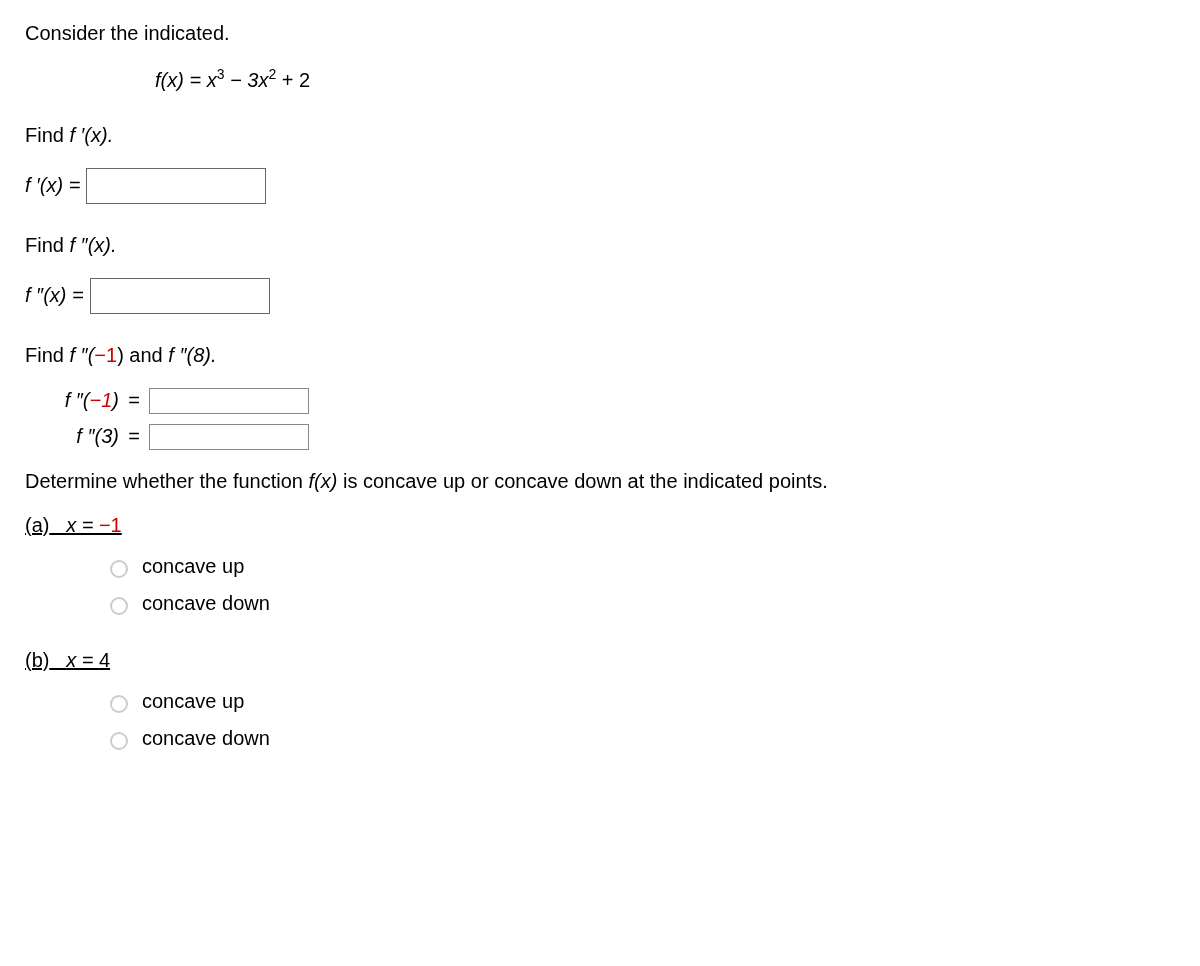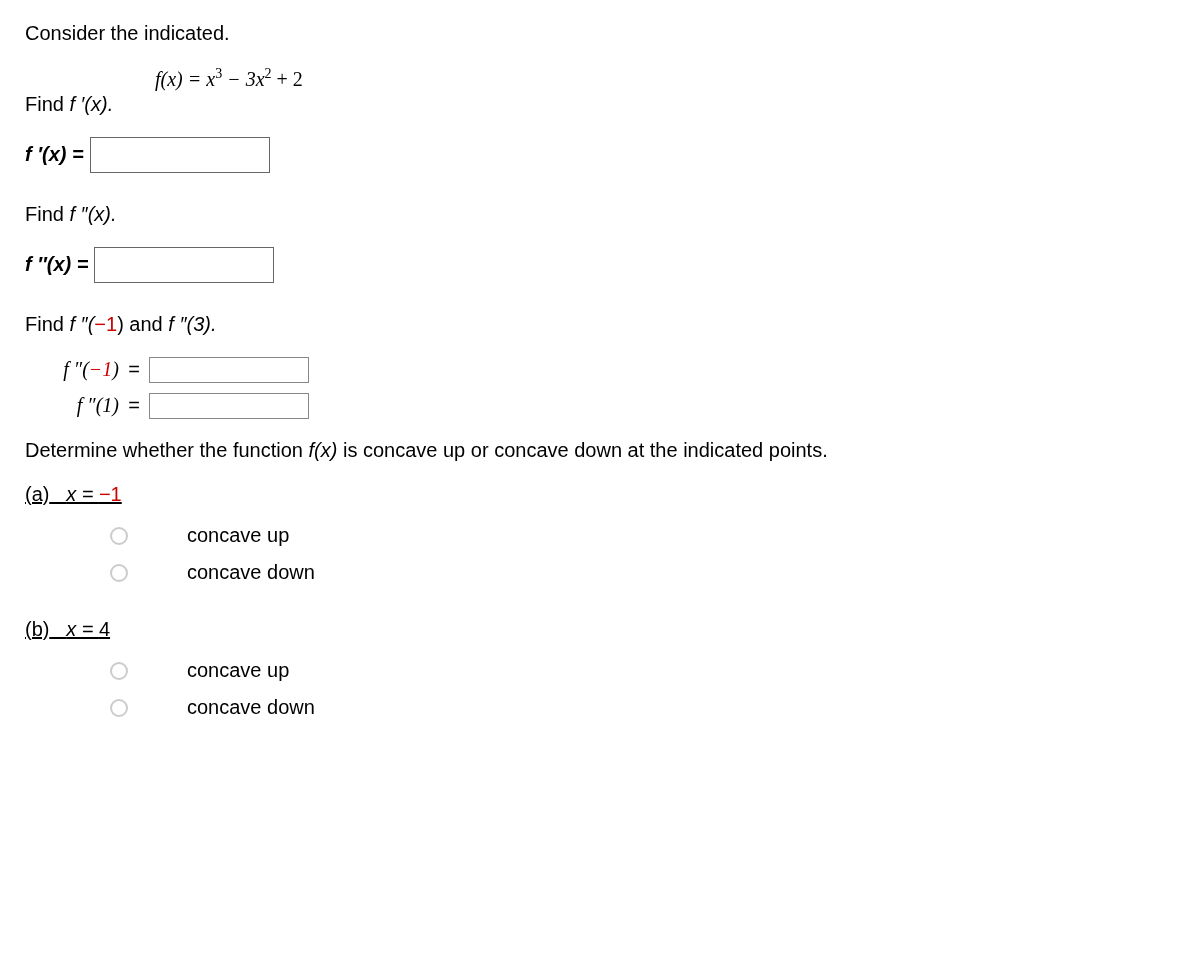--- a/index.html
+++ b/index.html
@@ -15,36 +15,35 @@
     }
     .line {
       margin-bottom: 20px;
       line-height: 1.3;
     }
     .italic {
       font-style: italic;
     }
     .formula {
       margin-left: 130px;
+      margin-bottom: 30px;
       white-space: nowrap;
-      font-family: Liberation Serif, serif;
     }
     sup {
       font-size: 0.7em;
       vertical-align: super;
     }
     .row {
       display: flex;
       align-items: center;
       margin-bottom: 20px;
     }
     .lbl {
       white-space: nowrap;
       margin-right: 6px;
-      font-weight: bold;
     }
     .textbox {
       border: 1px solid #666;
       height: 36px;
       width: 180px;
       font-size: 18px;
       padding: 4px 6px;
       background: #fff;
       outline: none;
     }
@@ -62,39 +61,37 @@
     }
     .aligned-row {
       display: flex;
       align-items: center;
       margin-bottom: 10px;
     }
     .aligned-lbl {
       width: 94px;
       text-align: right;
       white-space: nowrap;
-      font-family: Liberation Serif, serif;
     }
     .eq {
       width: 30px;
       text-align: center;
     }
     .section-gap {
       height: 8px;
     }
     .part-label {
       margin-bottom: 18px;
       text-decoration: underline;
     }
     .radio-block {
       margin-left: 80px;
       margin-bottom: 14px;
       display: flex;
-      align-items: flex-start;
-      gap: 45px;
+      align-items: flex-end;
     }
     .radio {
       appearance: none;
       -webkit-appearance: none;
       width: 18px;
       height: 18px;
       border: 2px solid #ccc;
       border-radius: 50%;
       margin-right: 14px;
       cursor: pointer;
@@ -134,33 +131,33 @@
 </div>
 
 <div class="row">
   <span class="lbl italic">f ″(x) = </span>
   <input type="text" class="textbox" style="">
 </div>
 
 <div class="section-gap"></div>
 
 <div class="line">
-  <span>Find </span><span class="italic">f ″(</span><span class="neg1">−1</span><span>) and </span><span class="italic">f ″(3).</span>
+  <span>Find </span><span class="italic">f ″(</span><span class="neg1">−1</span><span>) and </span><span class="italic">f ″(8).</span>
 </div>
 
 <div class="aligned-group">
   <div class="aligned-row">
     <span class="aligned-lbl italic">
       <span class="italic">f ″(</span><span class="neg1">−1</span><span>)</span>
     </span>
     <span class="eq">=</span>
     <input type="text" class="textbox-sm" style="">
   </div>
   <div class="aligned-row">
-    <span class="aligned-lbl italic">f ″(1)</span>
+    <span class="aligned-lbl italic">f ″(3)</span>
     <span class="eq">=</span>
     <input type="text" class="textbox-sm" style="">
   </div>
 </div>
 
 <div class="section-gap"></div>
 
 <div class="line">
   <span>Determine whether the function </span><span class="italic">f(x)</span><span> is concave up or concave down at the indicated points.</span>
 </div>

